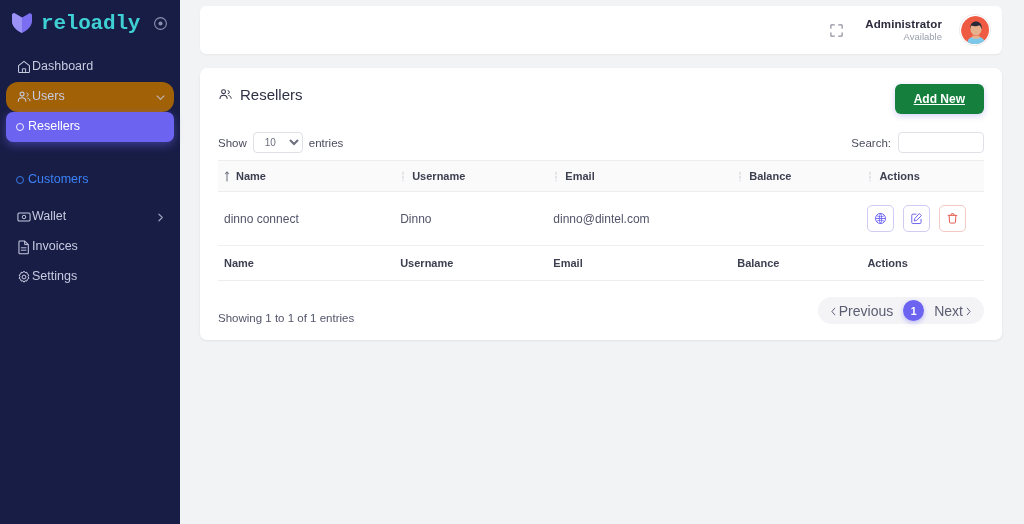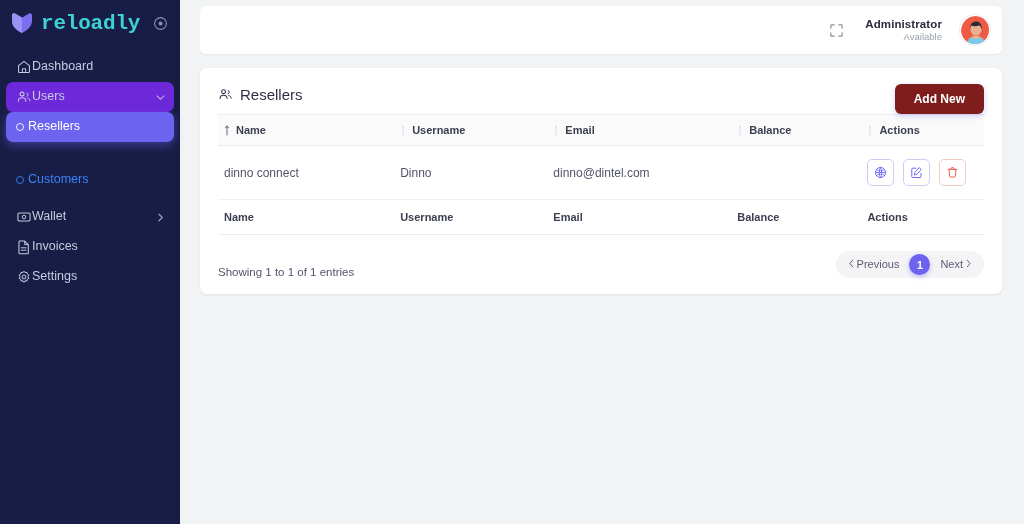--- a/index.html
+++ b/index.html
@@ -85,21 +85,22 @@
     flex: 0 0 16px;
     display: flex;
     align-items: center;
     justify-content: center;
   }
   .nav-item .ico svg { display: block; }
   .nav-label { flex: 1 1 auto; line-height: 1; padding-bottom: 1px; }
   .nav-caret { width: 11px; height: 11px; flex: 0 0 auto; opacity: .75; }
 
   .nav-item.parent-open {
-    background: #6d28d9;
+    background: #a16207;
+    border-radius: 12px;
   }
   .nav-item.active {
     background: #6c63f1;
     color: #ffffff;
     box-shadow: 0 3px 10px rgba(108,99,241,.45);
   }
   .nav-spacer { height: 7px; }
 
   .nav-sub {
     padding-left: 6px;
@@ -185,30 +186,31 @@
     align-items: center;
     gap: 7px;
     font-size: 15px;
     color: #2f3044;
     font-weight: normal;
     padding-top: 2px;
   }
   .card-title .people-ico { width: 15px; height: 15px; display:block; }
 
   .add-btn {
-    background: #7f1d1d;
+    background: #15803d;
     color: #ffffff;
     border: none;
     border-radius: 6px;
     font-family: inherit;
     font-size: 12px;
     font-weight: bold;
     padding: 8px 19px;
     cursor: pointer;
     box-shadow: 0 2px 6px rgba(108,99,241,.3);
+    text-decoration: underline;
   }
 
   
   .controls {
     display: flex;
     align-items: center;
     justify-content: space-between;
     margin-top: 18px;
     margin-bottom: 7px;
   }
@@ -333,21 +335,21 @@
   }
   .pager {
     display: flex;
     align-items: center;
     background: #f4f4f7;
     border-radius: 14px;
     padding: 3px 6px;
     gap: 4px;
   }
   .pg-btn {
-    font-size: 11px;
+    font-size: 14px;
     color: #5b5d72;
     padding: 3px 6px;
     cursor: pointer;
     border: none;
     background: transparent;
     font-family: inherit;
     line-height: 1;
     display: flex;
     align-items: center;
     gap: 2px;
@@ -516,20 +518,37 @@
               <path d="M2.7 15.4 c0-2.7 2.1-4.4 4.7-4.4 s4.7 1.7 4.7 4.4" stroke="#2f3044" stroke-width="1.4" stroke-linecap="round"></path>
               <path d="M13.4 4.8 a2.2 2.2 0 0 1 0 4.3" stroke="#2f3044" stroke-width="1.3" stroke-linecap="round"></path>
               <path d="M14.5 11.4 c1.9 .4 3.1 1.8 3.1 3.6" stroke="#2f3044" stroke-width="1.3" stroke-linecap="round"></path>
             </svg>
           </span>
           <span>Resellers</span>
         </h2>
         <button class="add-btn">Add New</button>
       </div>
 
+      <div class="controls">
+        <div class="show-entries">
+          <span>Show</span>
+          <select class="len-select">
+            <option>10</option>
+            <option>25</option>
+            <option>50</option>
+            <option>100</option>
+          </select>
+          <span>entries</span>
+        </div>
+
+        <div class="search-wrap">
+          <span>Search:</span>
+          <input class="search-input" type="text" placeholder="" style="">
+        </div>
+      </div>
 
       <table class="grid">
         <thead>
           <tr>
             <th class="col-name">
               <span class="th-inner">
                 <span>
                   <svg class="sort-ico" viewBox="0 0 6 12" fill="none" xmlns="http://www.w3.org/2000/svg">
                     <path d="M3 1.2 L3 10.8" stroke="#6b6f7d" stroke-width="1.1" stroke-linecap="round"></path>
                     <path d="M1.3 3 L3 1.2 L4.7 3" stroke="#6b6f7d" stroke-width="1.1" stroke-linecap="round" stroke-linejoin="round"></path>

